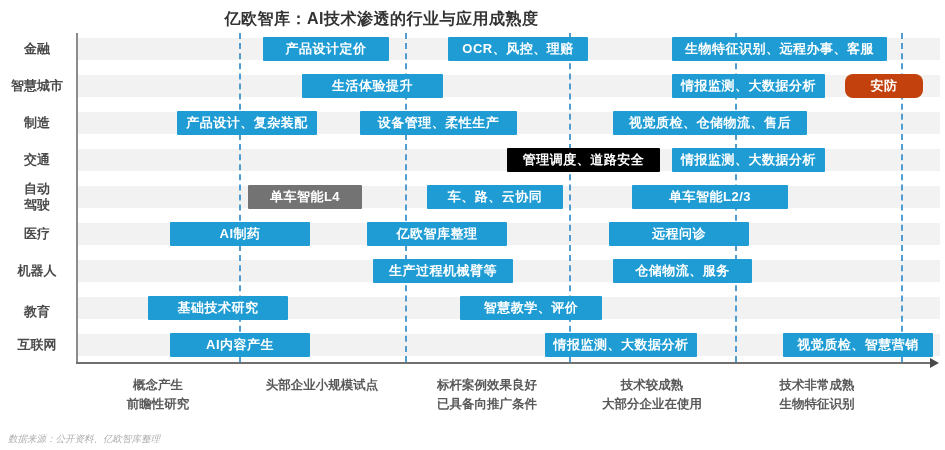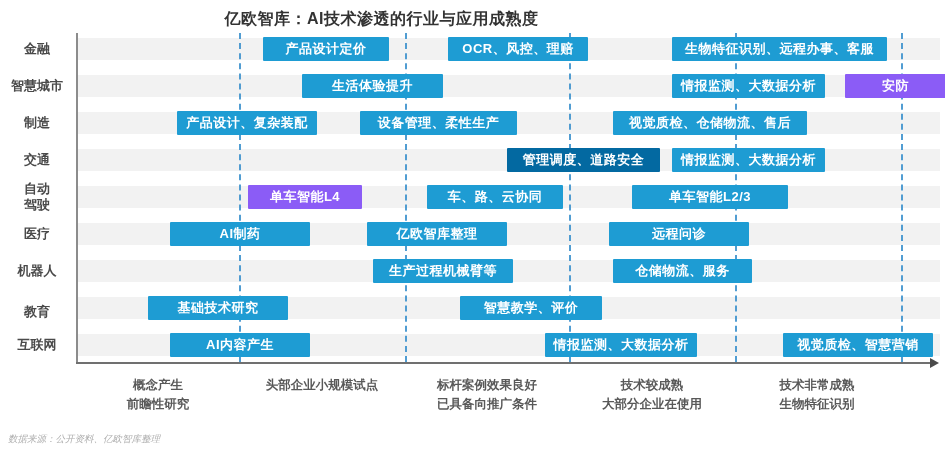--- a/index.html
+++ b/index.html
@@ -69,27 +69,27 @@
       <div class="vline" style="left: 735px; top: 33px; height: 329px;"></div>
       <div class="vline" style="left: 901px; top: 33px; height: 329px;"></div>
       <div class="yaxis" style="left: 76px; top: 33px; height: 329px;"></div>
       <div class="xaxis" style="left: 76px; top: 362px; width: 854px;"></div>
       <div class="arrow" style="left: 930px; top: 358px;"></div>
       <div class="appbox" style="left: 263px; top: 37px; width: 126px; background: rgb(30, 156, 211);">产品设计定价</div>
       <div class="appbox" style="left: 448px; top: 37px; width: 140px; background: rgb(30, 156, 211);">OCR、风控、理赔</div>
       <div class="appbox" style="left: 672px; top: 37px; width: 215px; background: rgb(30, 156, 211);">生物特征识别、远程办事、客服</div>
       <div class="appbox" style="left: 302px; top: 74px; width: 141px; background: rgb(30, 156, 211);">生活体验提升</div>
       <div class="appbox" style="left: 672px; top: 74px; width: 153px; background: rgb(30, 156, 211);">情报监测、大数据分析</div>
-      <div class="appbox" style="left: 845px; top: 74px; width: 101px; background: #8b5cf6;">安防</div>
+      <div class="appbox" style="left: 845px; top: 74px; width: 78px; background: #c2410c; border-radius: 8px;">安防</div>
       <div class="appbox" style="left: 177px; top: 111px; width: 140px; background: rgb(30, 156, 211);">产品设计、复杂装配</div>
       <div class="appbox" style="left: 360px; top: 111px; width: 157px; background: rgb(30, 156, 211);">设备管理、柔性生产</div>
       <div class="appbox" style="left: 613px; top: 111px; width: 194px; background: rgb(30, 156, 211);">视觉质检、仓储物流、售后</div>
-      <div class="appbox" style="left: 507px; top: 148px; width: 153px; background: #0369a1;">管理调度、道路安全</div>
+      <div class="appbox" style="left: 507px; top: 148px; width: 153px; background: #000000;">管理调度、道路安全</div>
       <div class="appbox" style="left: 672px; top: 148px; width: 153px; background: rgb(30, 156, 211);">情报监测、大数据分析</div>
-      <div class="appbox" style="left: 248px; top: 185px; width: 114px; background: #8b5cf6;">单车智能L4</div>
+      <div class="appbox" style="left: 248px; top: 185px; width: 114px; background: #737373;">单车智能L4</div>
       <div class="appbox" style="left: 427px; top: 185px; width: 136px; background: rgb(30, 156, 211);">车、路、云协同</div>
       <div class="appbox" style="left: 632px; top: 185px; width: 156px; background: rgb(30, 156, 211);">单车智能L2/3</div>
       <div class="appbox" style="left: 170px; top: 222px; width: 140px; background: rgb(30, 156, 211);">AI制药</div>
       <div class="appbox" style="left: 367px; top: 222px; width: 140px; background: rgb(30, 156, 211);">亿欧智库整理</div>
       <div class="appbox" style="left: 609px; top: 222px; width: 140px; background: rgb(30, 156, 211);">远程问诊</div>
       <div class="appbox" style="left: 373px; top: 259px; width: 140px; background: rgb(30, 156, 211);">生产过程机械臂等</div>
       <div class="appbox" style="left: 613px; top: 259px; width: 139px; background: rgb(30, 156, 211);">仓储物流、服务</div>
       <div class="appbox" style="left: 148px; top: 296px; width: 140px; background: rgb(30, 156, 211);">基础技术研究</div>
       <div class="appbox" style="left: 460px; top: 296px; width: 142px; background: rgb(30, 156, 211);">智慧教学、评价</div>
       <div class="appbox" style="left: 170px; top: 333px; width: 140px; background: rgb(30, 156, 211);">AI内容产生</div>

